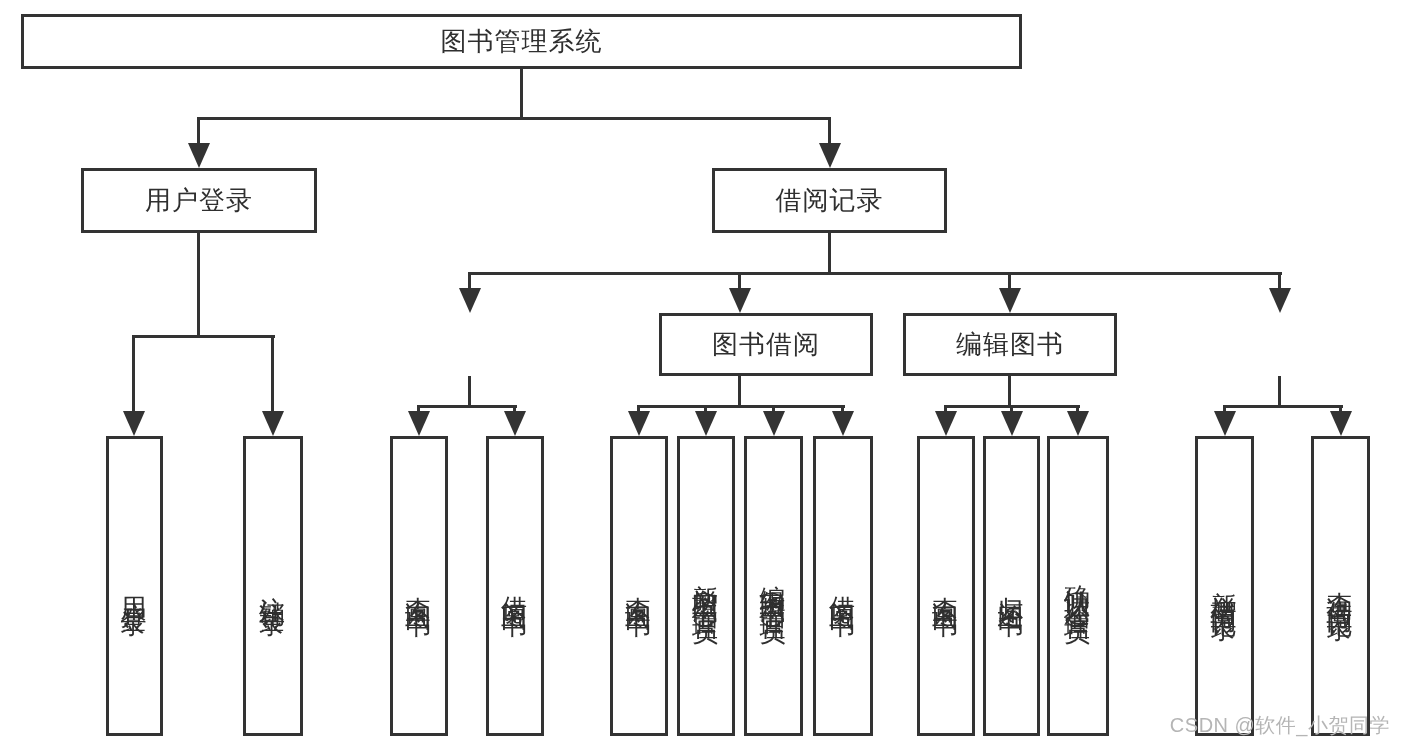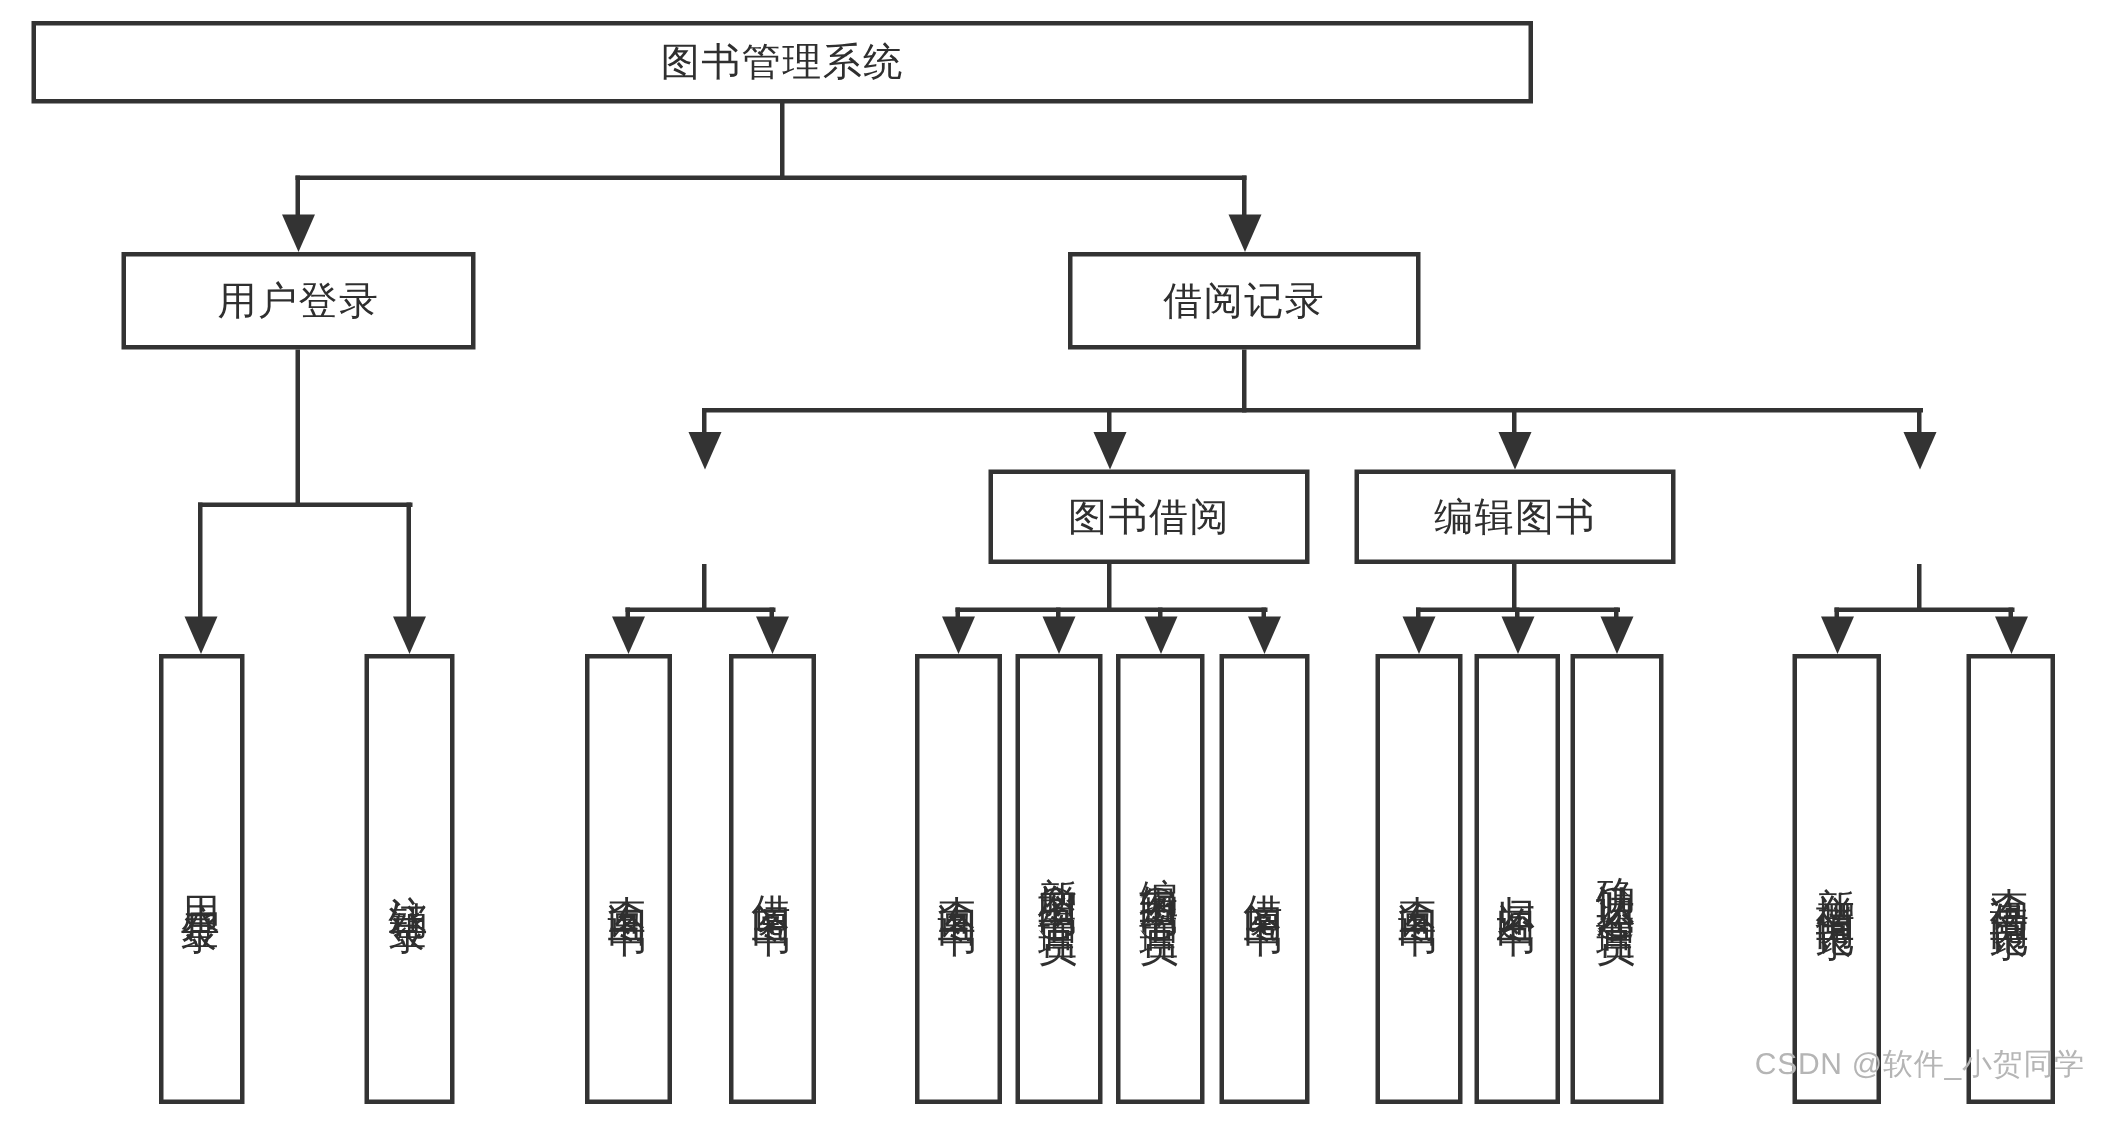--- a/index.html
+++ b/index.html
@@ -179,15 +179,15 @@
     <span>确认归还（管理员）</span>
   </div>
 
   <div class="vbox" style="left:1195px; top:436px; width:59px; height:300px;">
     <span>新增借阅记录</span>
   </div>
   <div class="vbox" style="left:1311px; top:436px; width:59px; height:300px;">
     <span>查询借阅记录</span>
   </div>
 
-  <div class="watermark" style="right:15px; top:696px;">CSDN @软件_小贺同学</div>
+  <div class="watermark" style="right:15px; top:712px;">CSDN @软件_小贺同学</div>
 
 </div>
 
 </body></html>

